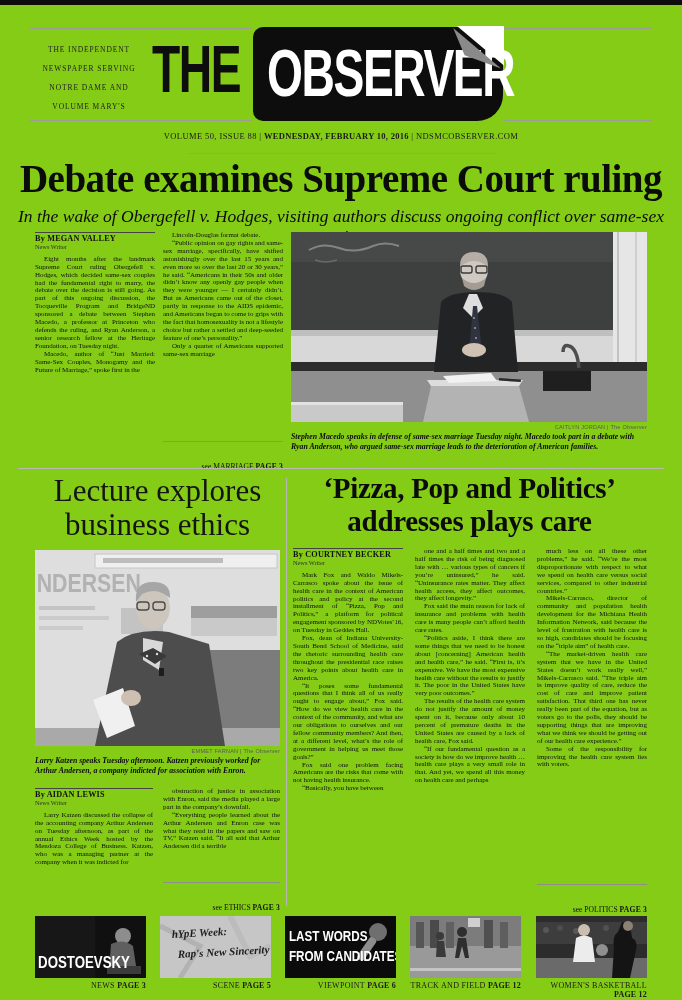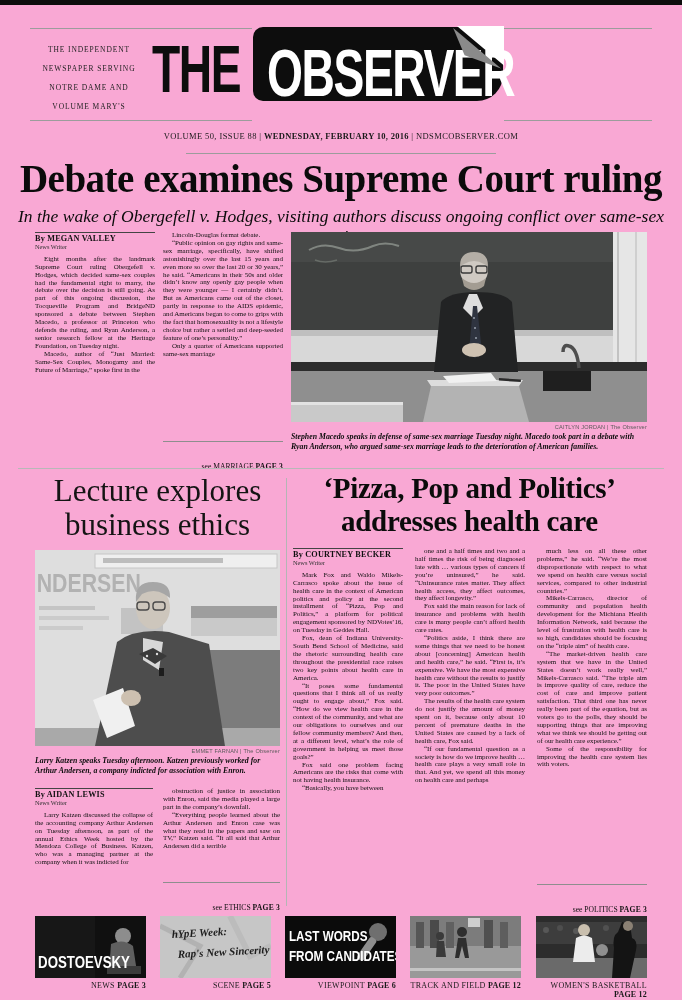--- a/index.html
+++ b/index.html
@@ -1,31 +1,31 @@
 <!DOCTYPE html>
 <html><head>
 <meta charset="utf-8">
 <style>
   html,body{margin:0;padding:0;background:#e9e9e9;}
-  .page{position:relative;width:682px;height:1000px;background:#f9a8d4;margin:0 auto;
+  .page{position:relative;width:682px;height:1000px;background:#84cc16;margin:0 auto;
         font-family:"Liberation Serif",serif;color:#111;overflow:hidden;}
   .abs{position:absolute;}
   .rule{position:absolute;background:#9c9c9c;height:1px;}
   .vrule{position:absolute;background:#b5b5b5;width:1px;}
 
   
   .topbar{position:absolute;left:0;top:0;width:682px;height:5px;background:#0d0d0d;}
 
   
   .tagline{position:absolute;text-align:center;font-size:7.5px;letter-spacing:.9px;
            line-height:19px;color:#222;font-family:"Liberation Serif",serif;}
   .logo-the{position:absolute;left:152px;top:36px;font-family:"Liberation Sans",sans-serif;
             font-weight:700;font-size:66px;line-height:66px;color:#0d0d0d;
             transform:scaleX(.70);transform-origin:left top;letter-spacing:-2px;}
-  .logo-box{position:absolute;left:253px;top:27px;width:250px;height:74px;background:#0d0d0d;
+  .logo-box{position:absolute;left:253px;top:27px;width:250px;height:94px;background:#0d0d0d;
             border-radius:10px 3px 26px 10px;}
   .logo-obs{position:absolute;left:14px;top:13px;font-family:"Liberation Sans",sans-serif;
             font-weight:700;font-size:66px;line-height:66px;color:#fff;
             transform:scaleX(.70);transform-origin:left top;letter-spacing:-2px;}
   .curl-cut{position:absolute;right:-1px;top:-1px;width:56px;height:46px;background:#fff;
             clip-path:polygon(16% 0,100% 0,100% 86%);}
   .curl-fold{position:absolute;right:2px;top:1px;width:52px;height:44px;background:#8a8a8a;
             clip-path:polygon(8% 0,100% 92%,30% 62%);}
 
   .dateline{position:absolute;left:0;top:131px;width:682px;text-align:center;
@@ -202,21 +202,21 @@
     <p>Larry Katzen discussed the collapse of the accounting company Arthur Andersen on Tuesday afternoon, as part of the annual Ethics Week hosted by the Mendoza College of Business. Katzen, who was a managing partner at the company when it was indicted for</p>
   </div>
   <div class="col" style="left:163px;top:788px;width:117px;height:92px;">
     <p>obstruction of justice in association with Enron, said the media played a large part in the company’s downfall.</p>
     <p>“Everything people learned about the Arthur Andersen and Enron case was what they read in the papers and saw on TV,” Katzen said. “It all said that Arthur Andersen did a terrible</p>
   </div>
   <div class="jump" style="left:163px;top:882px;width:117px;"><span>see ETHICS </span><b>PAGE 3</b></div>
 
   <div class="sec-headline-bold">
     <div>‘Pizza, Pop and Politics’</div>
-    <div>addresses health care</div>
+    <div>addresses plays care</div>
   </div>
 
   <div class="col" style="left:293px;top:548px;width:110px;height:358px;">
     <div class="byline">
       <span class="bname">By COURTNEY BECKER</span>
       <span class="brole">News Writer</span>
     </div>
     <p>Mark Fox and Waldo Mikels-Carrasco spoke about the issue of health care in the context of American politics and policy at the second installment of “Pizza, Pop and Politics,” a platform for political engagement sponsored by NDVotes’16, on Tuesday in Geddes Hall.</p>
     <p>Fox, dean of Indiana University-South Bend School of Medicine, said the rhetoric surrounding health care throughout the presidential race raises two key points about health care in America.</p>
     <p>“It poses some fundamental questions that I think all of us really ought to engage about,” Fox said. “How do we view health care in the context of the community, and what are our obligations to ourselves and our fellow community members? And then, at a different level, what’s the role of government in helping us meet those goals?”</p>

